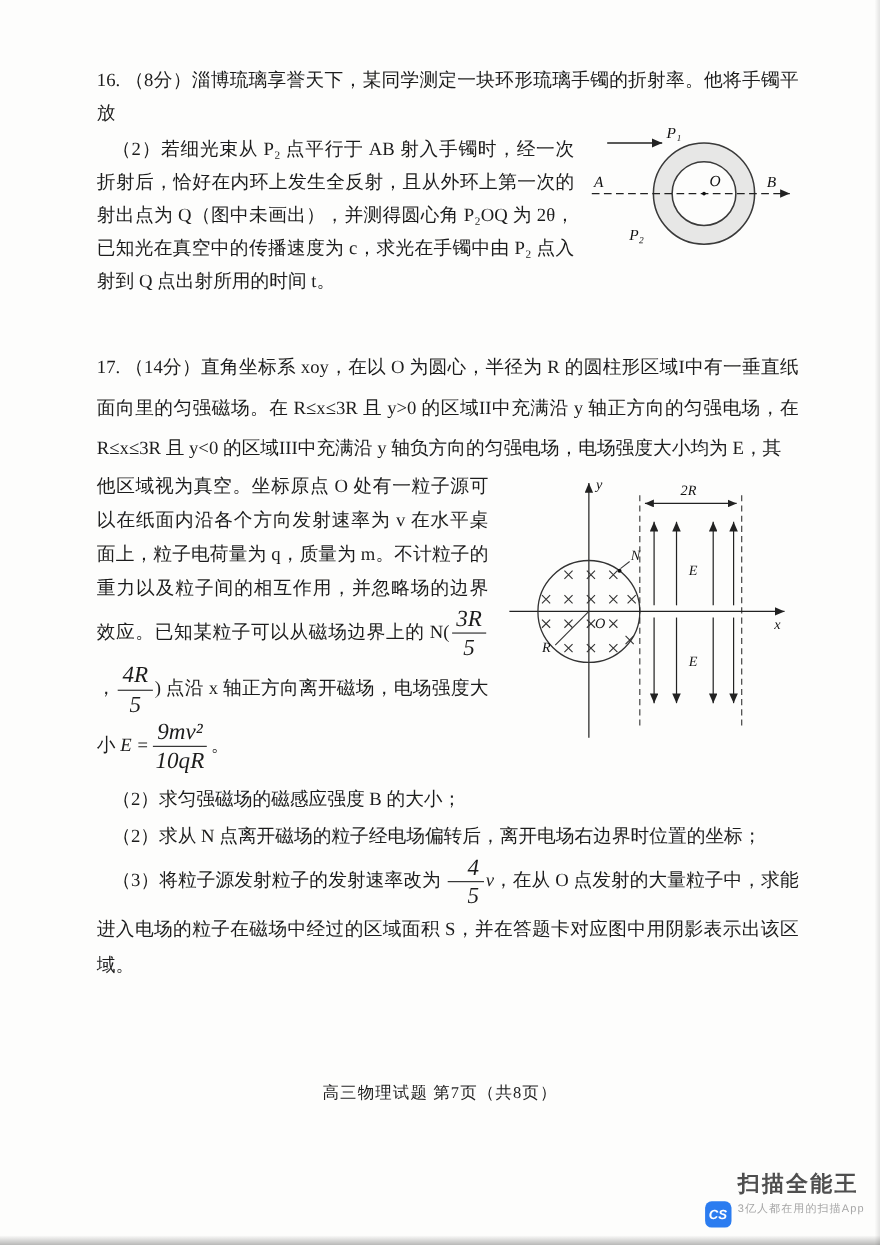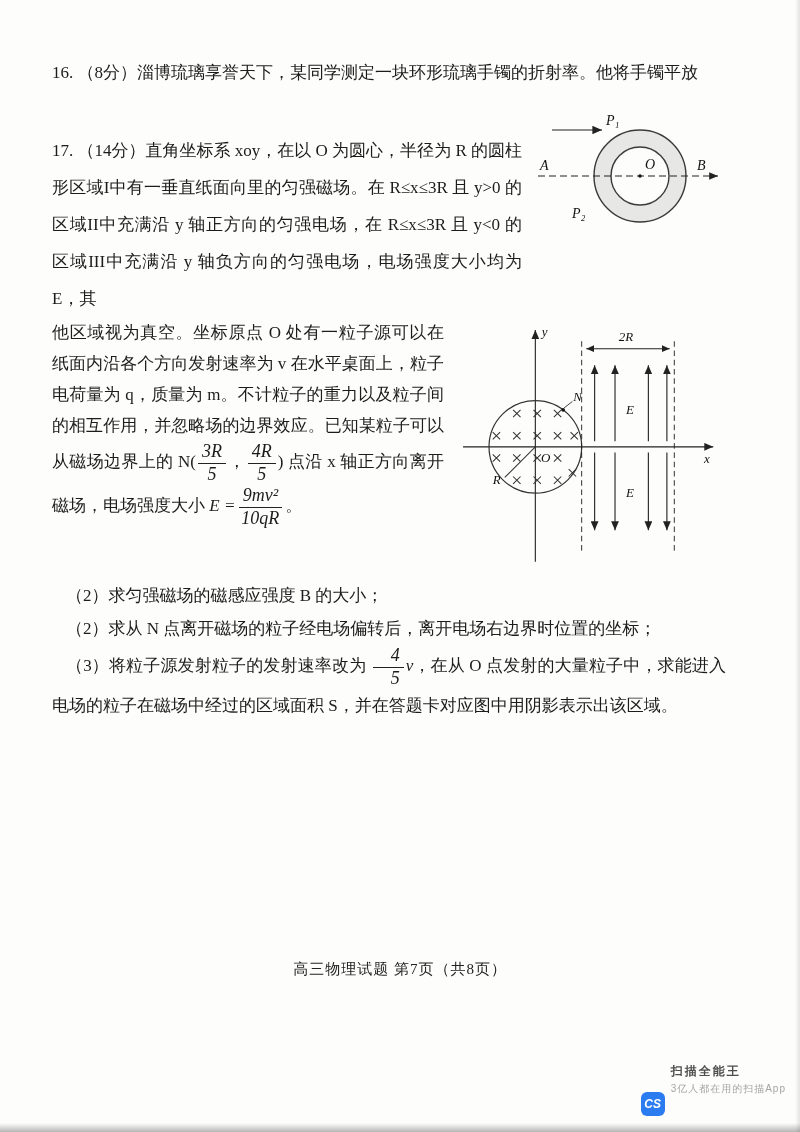--- a/index.html
+++ b/index.html
@@ -6,21 +6,21 @@
   html,body { background:#e8e8e8; }
   body {
     width:800px; height:1132px;
     font-family:"Liberation Serif","DejaVu Serif",serif;
   }
   .page {
     position:relative; width:800px; height:1132px;
     background:#fdfdfc; color:#1c1c1c; overflow:hidden;
   }
   .content {
-    padding:58px 74px 0 52px;
+    padding:58px 74px 0 88px;
     font-size:17px; text-align:justify;
   }
   
   .q16 { line-height:30px; }
   .q16 .item { margin-top:3px; }
   .fig16-wrap {
     float:right; width:196px; height:150px; margin:2px 0 4px 8px;
   }
   
   .q17 { margin-top:44px; line-height:33px; }
@@ -28,48 +28,48 @@
   .q17-body { line-height:31px; }
   .fig17-wrap {
     float:right; width:272px; height:252px; margin:2px 0 2px 10px;
   }
   .items { clear:both; padding-top:6px; }
   .item { text-indent:14px; }
   
   .var { font-style:italic; }
   .frac {
     display:inline-flex; flex-direction:column; align-items:center;
-    vertical-align:middle; line-height:1.2; font-size:18px;
+    vertical-align:middle; line-height:1.2; font-size:21px;
     font-style:italic; margin:0 2px;
   }
   .frac .fnum { border-bottom:1.3px solid #222; padding:0 4px; }
   .frac .fden { padding:0 4px; }
   
   svg text.fl {
     font-style:italic; font-size:14px;
     font-family:"Liberation Serif","DejaVu Serif",serif; fill:#111;
   }
   
   .footer {
-    position:absolute; left:0; right:0; top:960px;
+    position:absolute; left:0; right:0; top:984px;
     text-align:center; font-size:15px; color:#222; letter-spacing:1px;
   }
   .watermark {
     position:absolute; right:14px; bottom:16px;
     display:flex; align-items:flex-start; gap:6px;
   }
   .wm-badge {
     width:24px; height:24px; border-radius:6px; background:#2b7cf0;
     color:#fff; font-family:"Liberation Sans",sans-serif;
     font-weight:bold; font-style:italic; font-size:12px;
     display:flex; align-items:center; justify-content:center;margin-top:28px;
   }
   .wm-text { display:flex; flex-direction:column; }
   .wm-title {
-    font-size:12px; color:#4e4e4e; font-weight:600; letter-spacing:2px;
+    font-size:20px; color:#4e4e4e; font-weight:600; letter-spacing:2px;
     font-family:"Liberation Sans",sans-serif; line-height:1.3;
   }
   .wm-sub {
     font-size:10px; color:#a5a5a5; letter-spacing:1px;
     font-family:"Liberation Sans",sans-serif; margin-top:2px;
   }
   
   .scan-bottom {
     position:absolute; left:0; bottom:0; width:100%; height:9px;
     background:linear-gradient(to bottom, rgba(0,0,0,0), rgba(0,0,0,0.28));
@@ -98,20 +98,21 @@
             <line x1="8" y1="86" x2="188" y2="86" stroke="#222" stroke-width="1.1" stroke-dasharray="7 4" marker-end="url(#ah16)"></line>
             <circle cx="110" cy="86" r="1.7" fill="#111"></circle>
             <line x1="22" y1="40" x2="72" y2="40" stroke="#222" stroke-width="1.2" marker-end="url(#ah16)"></line>
             <text x="76" y="35" class="fl">P₁</text>
             <text x="10" y="80" class="fl">A</text>
             <text x="115" y="79" class="fl">O</text>
             <text x="167" y="80" class="fl">B</text>
             <text x="42" y="128" class="fl">P₂</text>
           </svg></span>
       </p>
+      <p class="item">（2）若细光束从 P₂ 点平行于 AB 射入手镯时，经一次折射后，恰好在内环上发生全反射，且从外环上第一次的射出点为 Q（图中未画出），并测得圆心角 P₂OQ 为 2θ，已知光在真空中的传播速度为 c，求光在手镯中由 P₂ 点入射到 Q 点出射所用的时间 t。</p>
     </section>
 
     <section class="q17">
       <p class="para para1">17. （14分）直角坐标系 xoy，在以 O 为圆心，半径为 R 的圆柱形区域I中有一垂直纸面向里的匀强磁场。在 R≤x≤3R 且 y&gt;0 的区域II中充满沿 y 轴正方向的匀强电场，在 R≤x≤3R 且 y&lt;0 的区域III中充满沿 y 轴负方向的匀强电场，电场强度大小均为 E，其</p>
 
       <div class="q17-body">
         <span class="fig17-wrap"><svg viewBox="0 0 282 272" width="272" height="252">
             <defs>
               <marker id="ah17" markerWidth="9" markerHeight="7" refX="8" refY="3.5" orient="auto-start-reverse">
                 <path d="M0,0 L8,3.5 L0,7 Z" fill="#222"></path>

